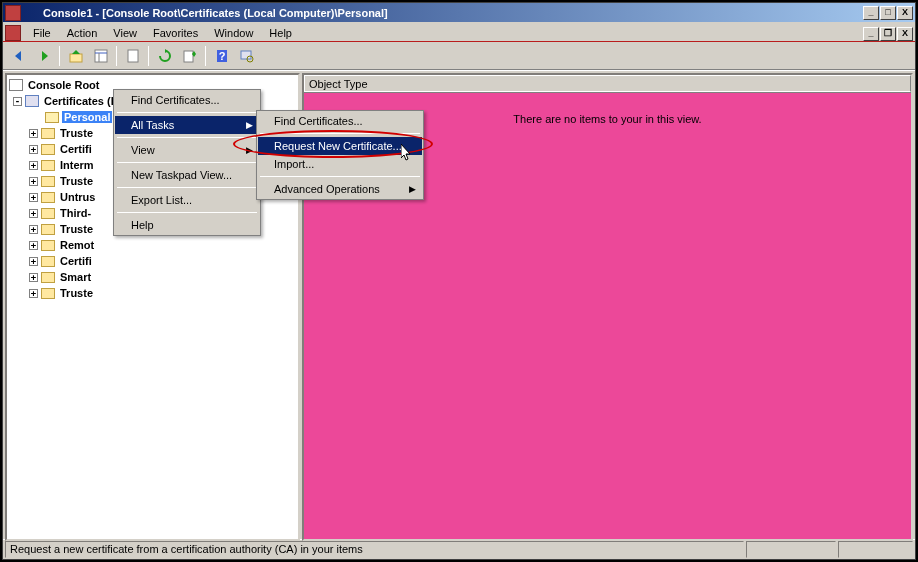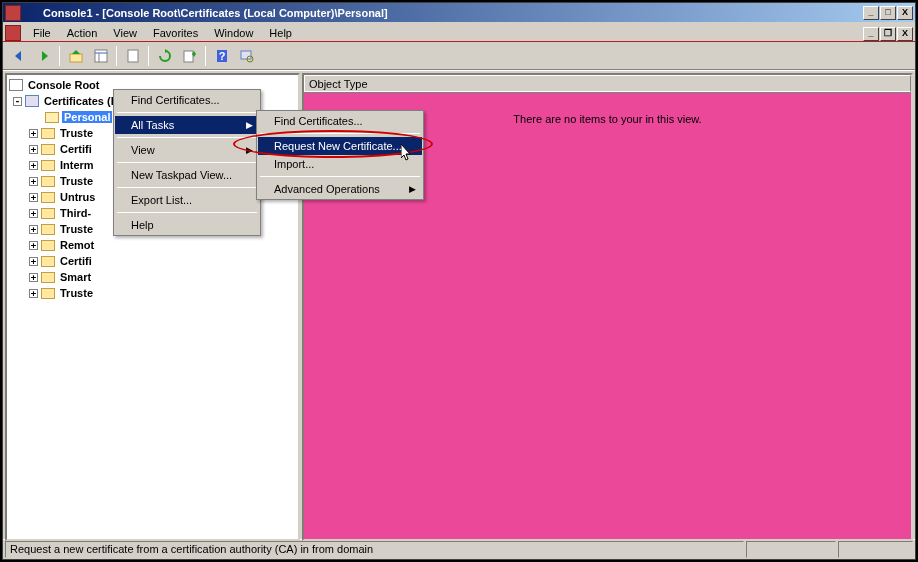--- a/index.html
+++ b/index.html
@@ -311,18 +311,18 @@
     </div>
 
     <div class="red-ellipse"></div>
     <svg class="cursor-arrow" viewBox="0 0 12 18">
       <path d="M0 0 L0 14 L3 11 L5 16 L7 15 L5 10 L9 10 Z" fill="#fff" stroke="#000" stroke-width="1"></path>
     </svg>
 
   </div>
 
   <div class="statusbar">
-    <div class="status-cell status-main">Request a new certificate from a certification authority (CA) in from domain</div>
+    <div class="status-cell status-main">Request a new certificate from a certification authority (CA) in your items</div>
     <div class="status-cell status-small"></div>
     <div class="status-cell status-small2"></div>
   </div>
 
 </div>
 
 </body></html>

